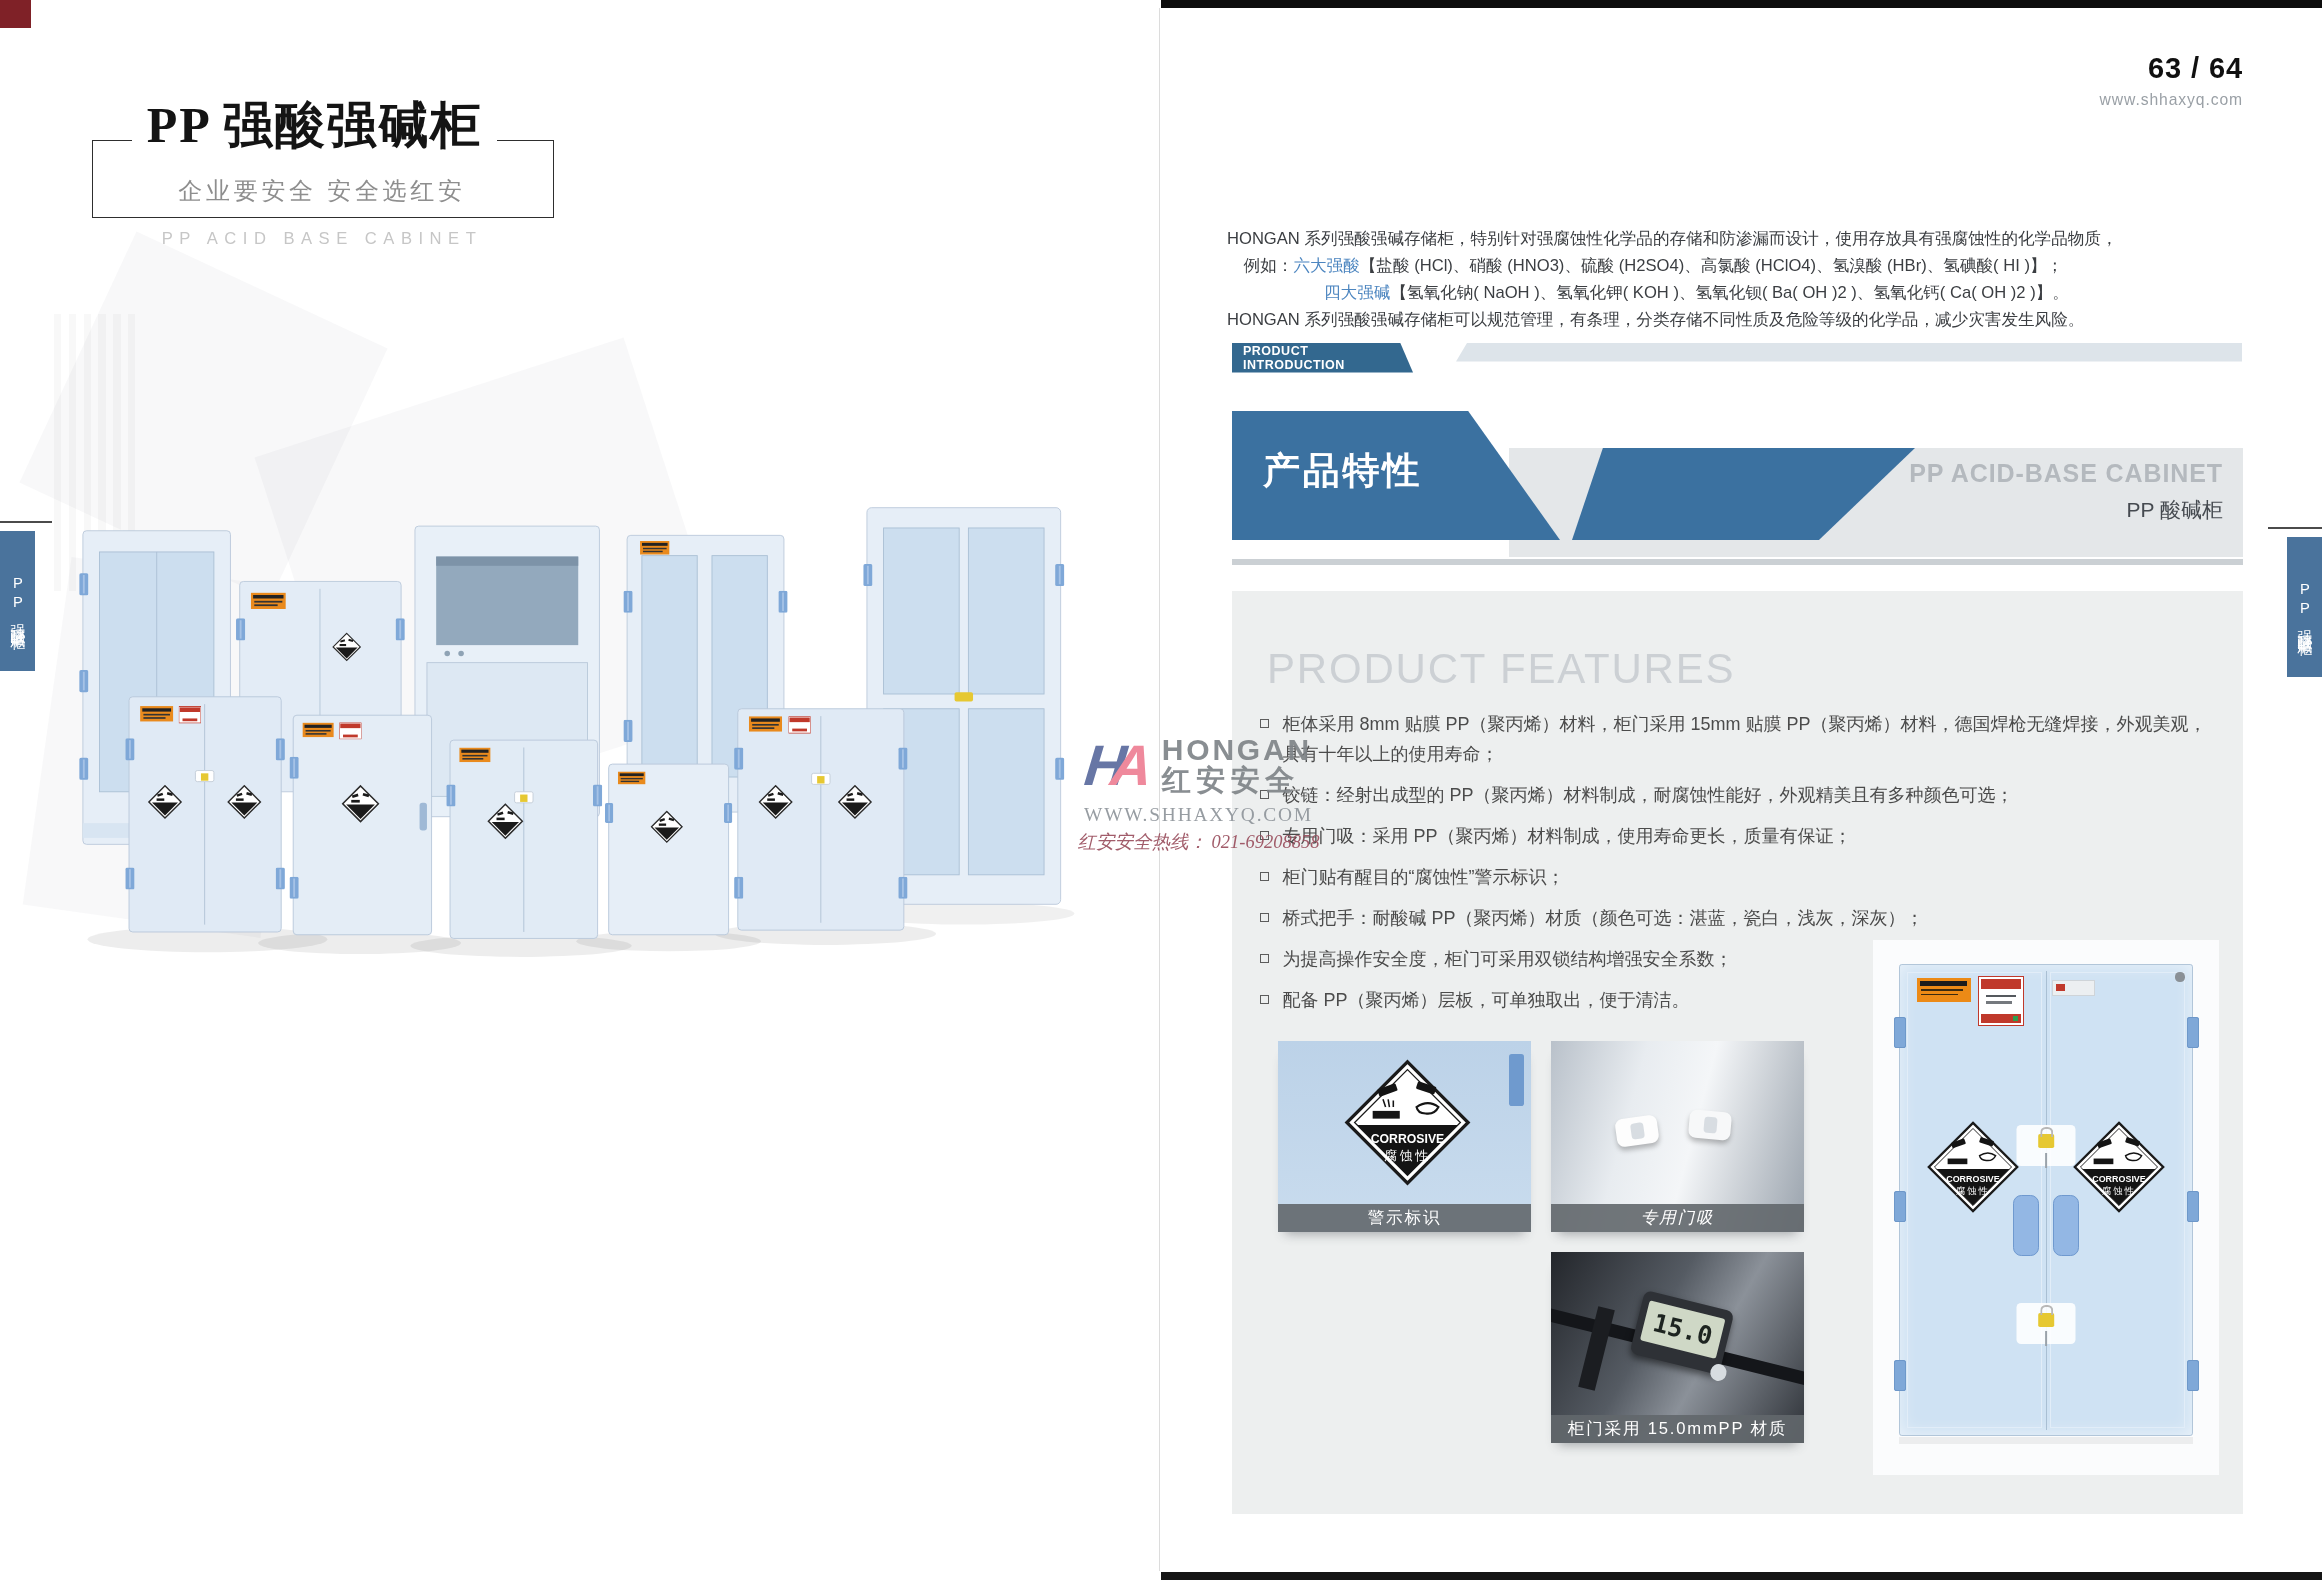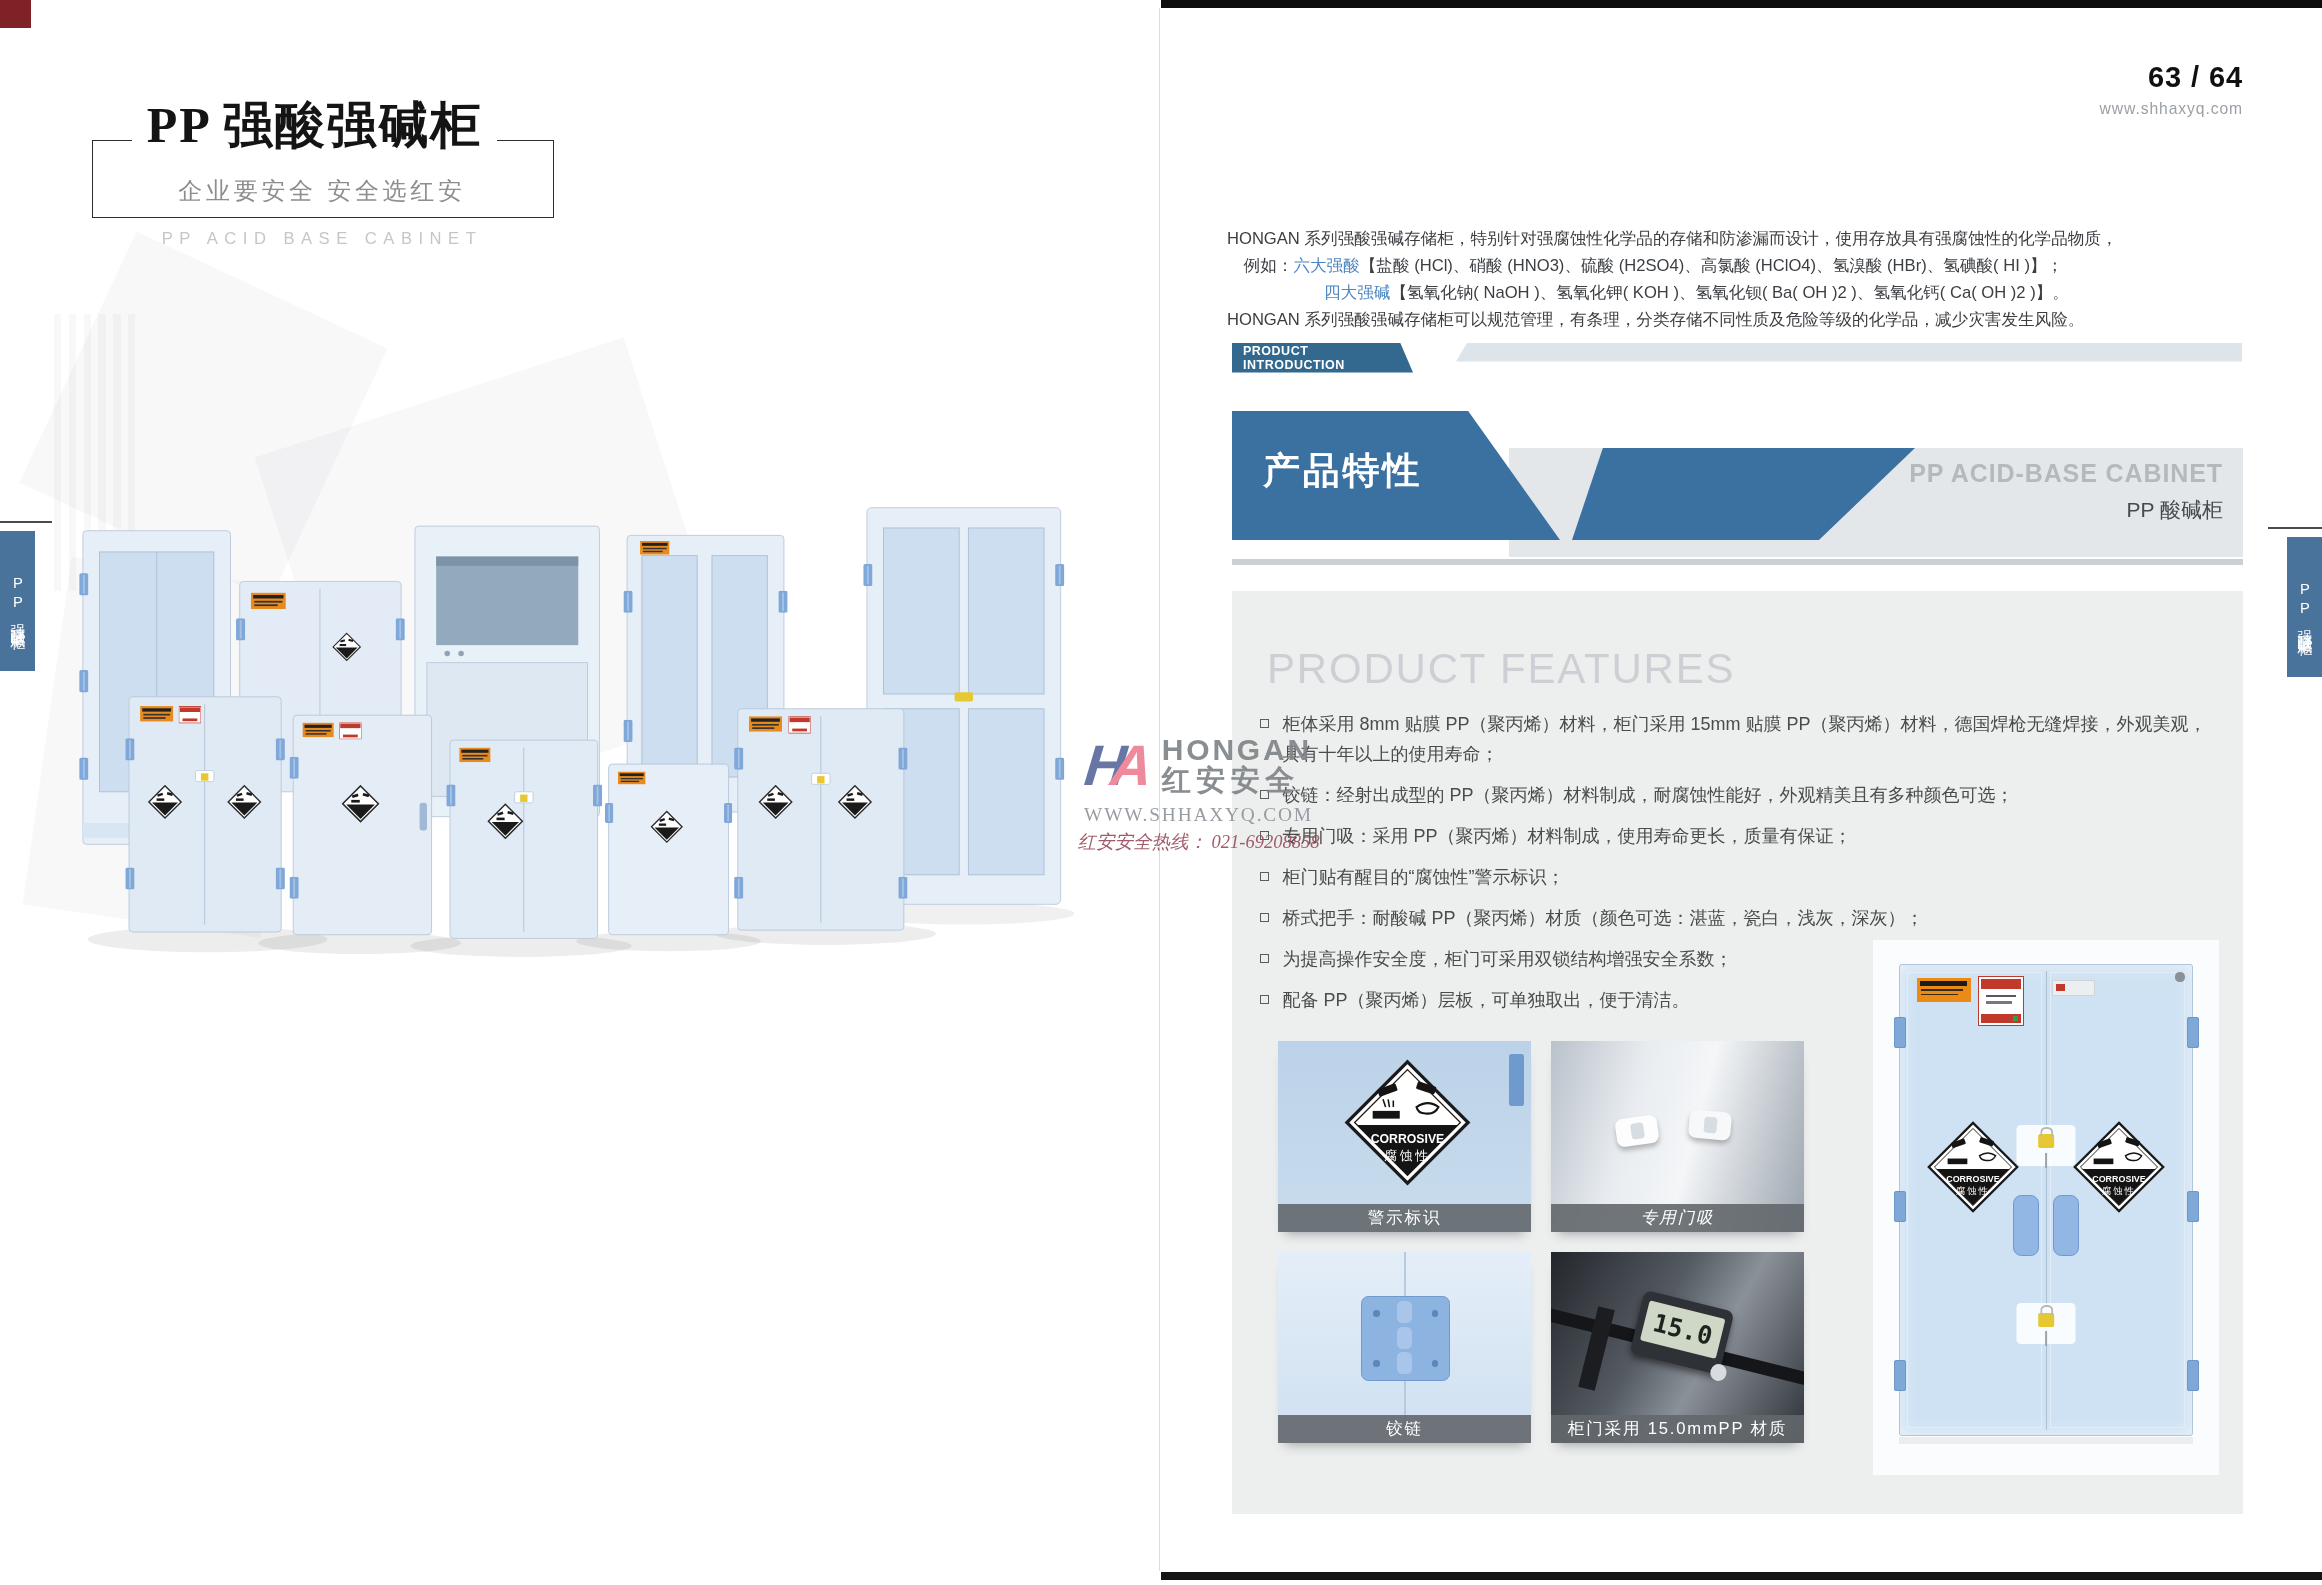--- a/index.html
+++ b/index.html
@@ -14,21 +14,21 @@
   .tab{width:35px;height:140px;background:#4a739c;color:#fff;display:flex;align-items:center;justify-content:center;
        writing-mode:vertical-rl;text-orientation:upright;font-size:14.8px;letter-spacing:2.8px;}
   .tab-line{height:1.8px;background:#4b4b4b;}
   
   .title-box{left:92px;top:140px;width:460px;height:76px;border:1.8px solid #2e2e2e;}
   .page-title{left:132px;top:92px;background:#fff;padding:0 14.8px;font-family:"Liberation Serif","DejaVu Serif",serif;
               font-weight:bold;font-size:50px;letter-spacing:1.8px;color:#141414;white-space:nowrap;}
   .subtitle{left:92px;top:175px;width:460px;text-align:center;font-size:24px;color:#8e8e8e;letter-spacing:3.7px;}
   .subtitle-en{left:92px;top:229px;width:460px;text-align:center;font-size:16.6px;color:#c6c6c6;letter-spacing:6.5px;}
   
-  .pagenum-wrap{left:1975px;top:61px;width:268px;text-align:right;}
+  .pagenum-wrap{left:1975px;top:52px;width:268px;text-align:right;}
   .pagenum{font-size:29px;font-weight:800;color:#101010;letter-spacing:0.9px;}
   .site{font-size:15.7px;color:#9aa0a6;margin-top:5.5px;letter-spacing:0.9px;}
   
   .intro{left:1227px;top:225px;width:1020px;font-size:16.6px;line-height:27px;color:#3b3e42;}
   .intro .hl{color:#4d86c0;text-align:right;}
   .intro-l2{padding-left:16.6px;}
   .intro-l3{padding-left:97px;}
   .tag{left:1232px;top:343px;width:181px;height:29.5px;background:#33688f;color:#fff;font-size:12.5px;font-weight:bold;
        letter-spacing:0.5px;display:flex;align-items:center;padding-left:11px;box-sizing:border-box;
        clip-path:polygon(0 0,93% 0,100% 100%,0 100%);}
@@ -321,34 +321,20 @@
                   transform:rotate(-8deg);box-shadow:0 3.7px 5.5px rgba(0,0,0,.25);">
         <div style="position:absolute;left:14.8px;top:5.5px;width:13px;height:16.6px;background:#d8dde2;border-radius:3.7px;"></div>
       </div>
       <div style="position:absolute;left:138px;top:70px;width:42px;height:28px;background:#f7f8f9;border-radius:7.4px;
                   transform:rotate(5deg);box-shadow:0 3.7px 5.5px rgba(0,0,0,.25);">
         <div style="position:absolute;left:14.8px;top:5.5px;width:13px;height:16.6px;background:#d8dde2;border-radius:3.7px;"></div>
       </div>
       <div class="cap">专用门吸</div>
     </div>
 
-    <div class="tile" style="left:46px;top:661px;background:linear-gradient(180deg,#e4eef8,#cfe0f1);">
-      <div style="position:absolute;left:126px;top:0;width:1.8px;height:191px;background:#b9cadd;"></div>
-      <div style="position:absolute;left:83px;top:44px;width:89px;height:85px;background:#8db4e0;border:1.8px solid #6f9ace;
-                  border-radius:7.4px;box-sizing:border-box;">
-        <div style="position:absolute;left:35px;top:3.7px;width:14.8px;height:22px;background:#a9c6ea;border-radius:5.5px;"></div>
-        <div style="position:absolute;left:35px;top:29.5px;width:14.8px;height:22px;background:#a9c6ea;border-radius:5.5px;"></div>
-        <div style="position:absolute;left:35px;top:55px;width:14.8px;height:22px;background:#a9c6ea;border-radius:5.5px;"></div>
-        <div style="position:absolute;left:11px;top:13px;width:6.5px;height:6.5px;border-radius:50%;background:#5d86bb;"></div>
-        <div style="position:absolute;left:11px;top:63px;width:6.5px;height:6.5px;border-radius:50%;background:#5d86bb;"></div>
-        <div style="position:absolute;right:11px;top:13px;width:6.5px;height:6.5px;border-radius:50%;background:#5d86bb;"></div>
-        <div style="position:absolute;right:11px;top:63px;width:6.5px;height:6.5px;border-radius:50%;background:#5d86bb;"></div>
-      </div>
-      <div class="cap">铰链</div>
-    </div>
 
     <div class="tile" style="left:319px;top:661px;background:linear-gradient(120deg,#23262b,#555b63 40%,#8b9199 60%,#2e3238);">
       <div style="position:absolute;left:-18.5px;top:89px;width:295px;height:13px;background:#14161a;transform:rotate(14deg);"></div>
       <div style="position:absolute;left:37px;top:55px;width:16.6px;height:83px;background:#1b1d21;transform:rotate(14deg);"></div>
       <div style="position:absolute;left:85px;top:48px;width:92px;height:65px;background:#2e3136;border-radius:7.4px;
                   transform:rotate(14deg);box-shadow:0 3.7px 7.4px rgba(0,0,0,.5);">
         <div style="position:absolute;left:7.4px;top:9.2px;right:7.4px;bottom:14.8px;background:#cfd8c6;border-radius:2.8px;
                     display:flex;align-items:center;justify-content:center;font-family:'DejaVu Sans Mono','Liberation Mono',monospace;
                     font-weight:bold;font-size:25px;color:#1d2420;">15.0</div>
         <div style="position:absolute;right:-7.4px;bottom:-5.5px;width:16.6px;height:16.6px;border-radius:50%;background:#d7dce0;"></div>

